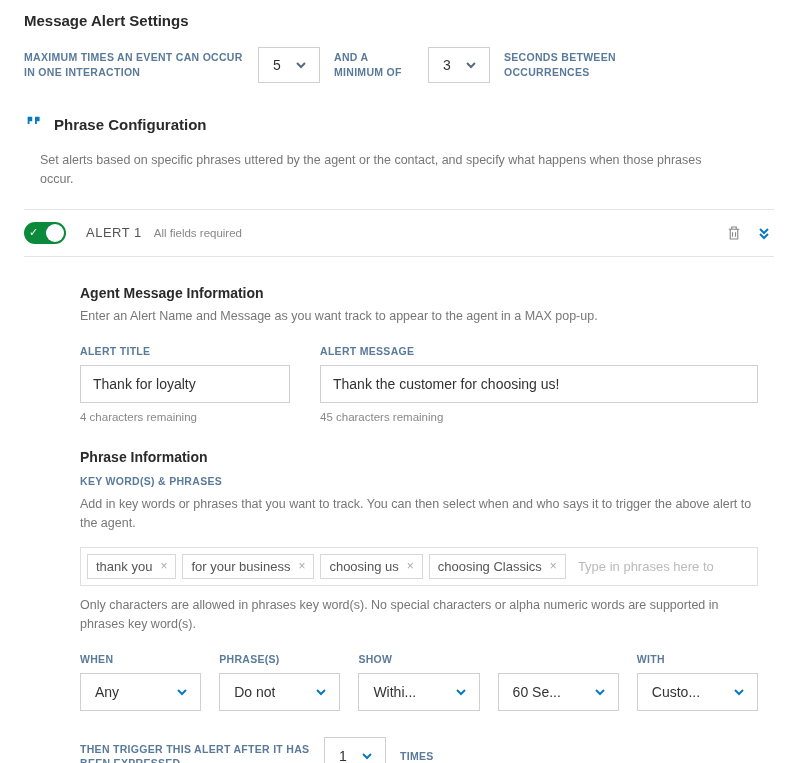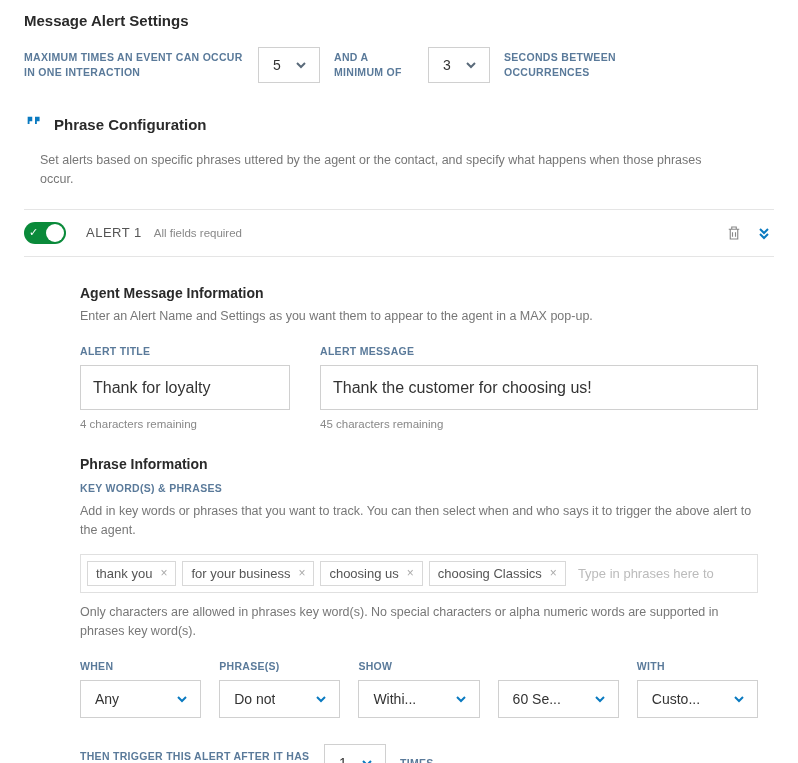--- a/index.html
+++ b/index.html
@@ -28,21 +28,21 @@
     .trash-icon svg { width: 18px; height: 18px; stroke: #888; stroke-width: 1.5; fill: none; }
     .collapse-icon svg { width: 14px; height: 14px; stroke: #0a7ac0; stroke-width: 2; fill: none; }
     .alert-body { padding: 28px 16px 0 56px; }
     .sub-title { font-size: 14px; font-weight: 600; color: #2a2a2a; margin-bottom: 6px; }
     .sub-desc { font-size: 12.5px; color: #777; margin-bottom: 20px; line-height: 1.5; }
     .field-row { display: flex; gap: 30px; margin-bottom: 26px; }
     .field { display: flex; flex-direction: column; }
     .field.small { width: 210px; }
     .field.large { flex: 1; }
     .field-label { font-size: 10.5px; font-weight: 600; color: #5a7a9a; text-transform: uppercase; letter-spacing: 0.3px; margin-bottom: 8px; }
-    .text-input { border: 1px solid #d0d0d0; height: 45px; padding: 16px 12px; font-size: 16px; color: #333; background: #fff; outline: none; }
+    .text-input { border: 1px solid #d0d0d0; height: 38px; padding: 16px 12px; font-size: 14px; color: #333; background: #fff; outline: none; }
     .text-input::placeholder { color: #aaa; }
     .field-hint { font-size: 11.5px; color: #888; margin-top: 8px; }
     .tags-box { border: 1px solid #e0e0e0; background: #fff; padding: 6px; display: flex; flex-wrap: wrap; gap: 6px; align-items: center; margin-bottom: 10px; }
     .tag { display: inline-flex; align-items: center; border: 1px solid #d8d8d8; background: #fff; padding: 4px 8px; font-size: 13px; color: #555; gap: 8px; justify-content: flex-end; }
     .tag-x { color: #aaa; cursor: pointer; font-size: 12px; }
     .tag-input { border: none; outline: none; font-size: 13px; color: #888; padding: 4px 6px; flex: 1; min-width: 160px; }
     .tag-input::placeholder { color: #bbb; }
     .param-row { display: flex; gap: 18px; margin-bottom: 26px; margin-top: 6px; }
     .param { display: flex; flex-direction: column; width: 137px; }
     .param .select-box { width: 100%; height: 38px; }
@@ -111,21 +111,21 @@
         <svg viewBox="0 0 14 14">
             <polyline points="3,3 7,7 11,3"></polyline>
             <polyline points="3,8 7,12 11,8"></polyline>
           </svg>
       </span>
     </div>
   </div>
 
   <div class="alert-body">
     <div class="sub-title">Agent Message Information</div>
-    <div class="sub-desc">Enter an Alert Name and Settings as you want them to appear to the agent in a MAX pop-up.</div>
+    <div class="sub-desc">Enter an Alert Name and Message as you want track to appear to the agent in a MAX pop-up.</div>
 
     <div class="field-row">
       <div class="field small">
         <div class="field-label">ALERT TITLE</div>
         <input class="text-input" value="Thank for loyalty" style="">
         <div class="field-hint">4 characters remaining</div>
       </div>
       <div class="field large">
         <div class="field-label">ALERT MESSAGE</div>
         <input class="text-input" value="Thank the customer for choosing us!" style="">

